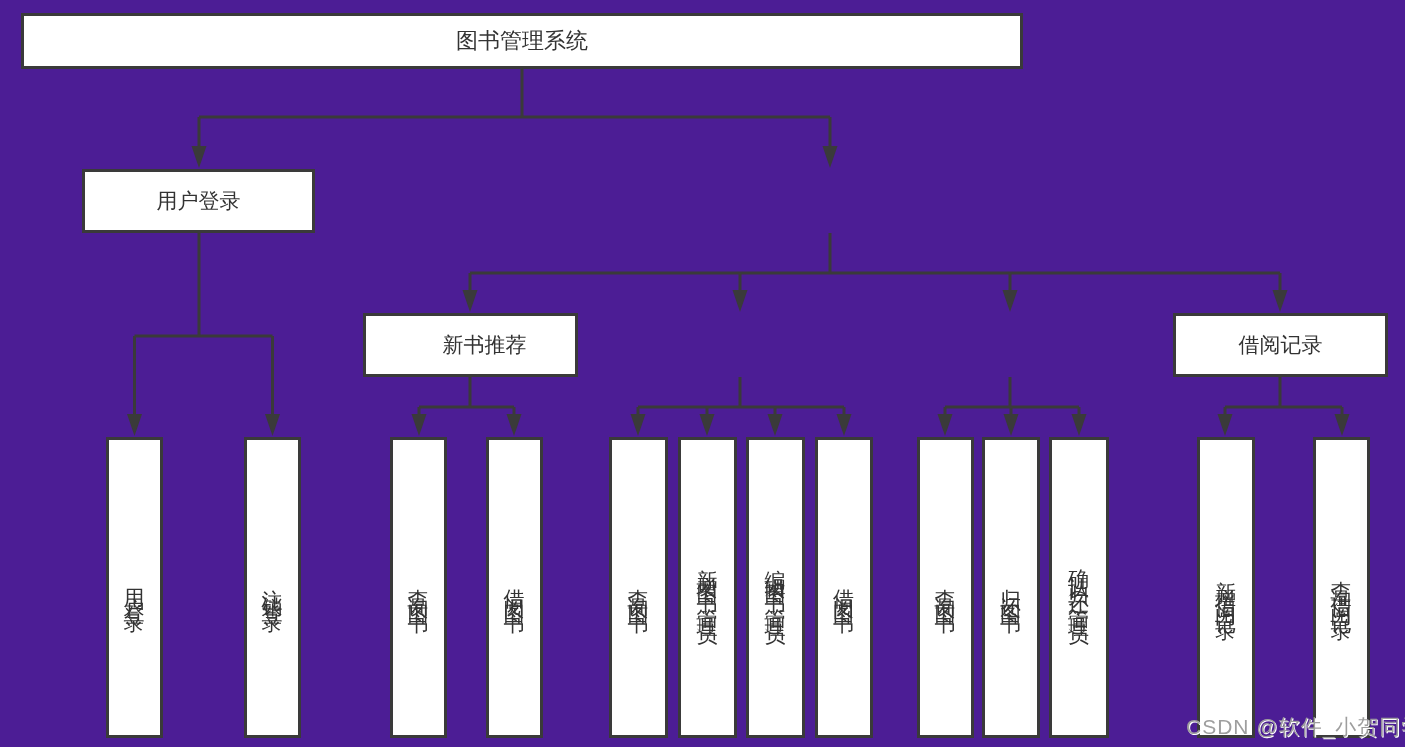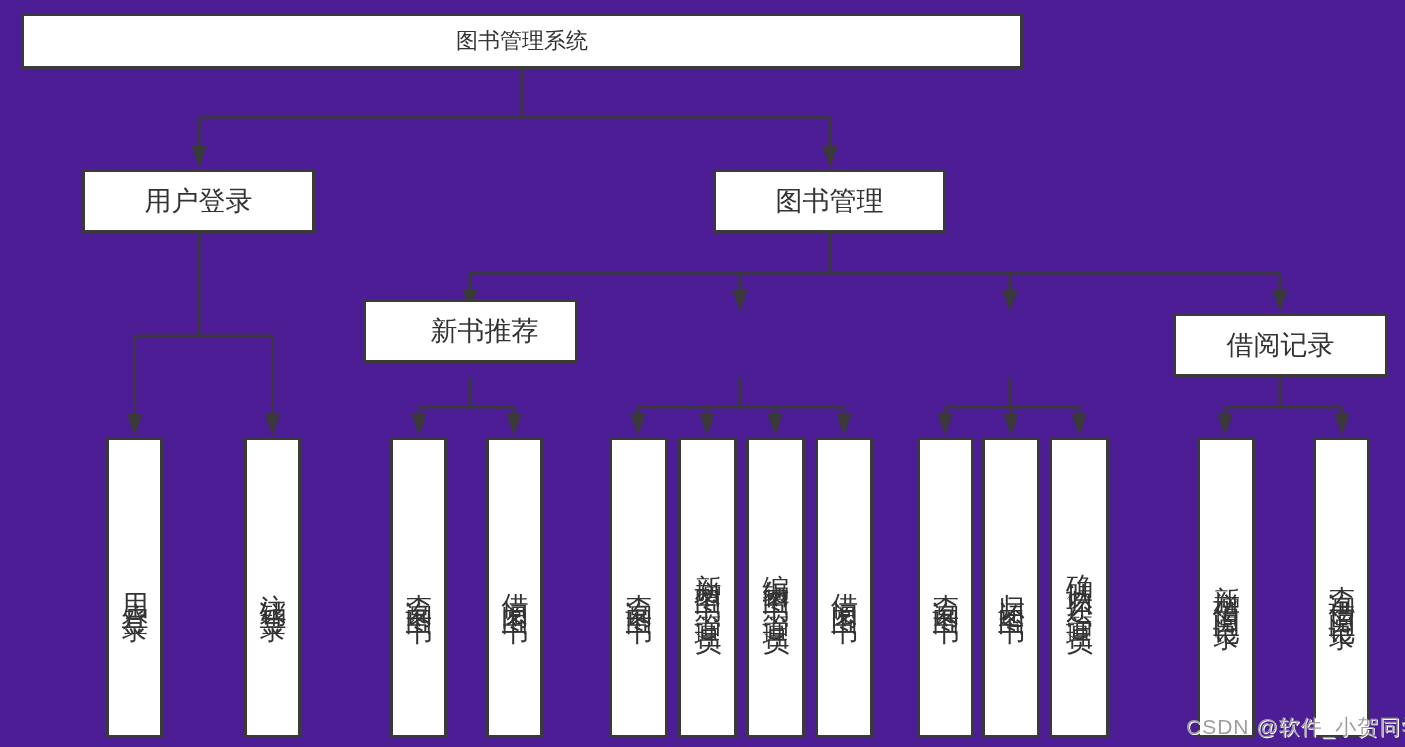--- a/index.html
+++ b/index.html
@@ -18,21 +18,21 @@
   }
   .node {
     position: absolute;
     box-sizing: border-box;
     border: 3px solid #3a3a3a;
     background: #ffffff;
     color: #333333;
     display: flex;
     align-items: center;
     justify-content: center;
-    font-size: 27px;
+    font-size: 21px;
     text-align: center;
     white-space: nowrap;
   }
   .node.root { font-size: 22px; }
   .vnode {
     writing-mode: vertical-rl;
     text-orientation: mixed;
     letter-spacing: 8px;
     line-height: 1;
     white-space: normal;
@@ -89,23 +89,22 @@
       <polygon points="1003.5,414 1018.5,414 1011,436"></polygon>
       <polygon points="1071.5,414 1086.5,414 1079,436"></polygon>
       <polygon points="1217.5,414 1232.5,414 1225,436"></polygon>
       <polygon points="1334.5,414 1349.5,414 1342,436"></polygon>
     </g>
   </svg>
 
   <div class="node root" style="left:21px; top:13px; width:1002px; height:56px;">图书管理系统</div>
 
   <div class="node" style="left:82px; top:169px; width:233px; height:64px;">用户登录</div>
-  <div class="node" style="left:713px; top:169px; width:233px; height:64px;">图书管理</div>
 
-  <div class="node" style="left:363px; top:299px; width:215px; height:64px;padding-left:28px;">新书推荐</div>
+  <div class="node" style="left:363px; top:313px; width:215px; height:64px;padding-left:28px;">新书推荐</div>
   <div class="node" style="left:1173px; top:313px; width:215px; height:64px;">借阅记录</div>
 
   <div class="node vnode" style="left:106px; top:437px; width:57px; height:301px;">用户登录</div>
   <div class="node vnode" style="left:244px; top:437px; width:57px; height:301px;">注销登录</div>
 
   <div class="node vnode" style="left:390px; top:437px; width:57px; height:301px;">查询图书</div>
   <div class="node vnode" style="left:486px; top:437px; width:57px; height:301px;">借阅图书</div>
 
   <div class="node vnode" style="left:609px; top:437px; width:59px; height:301px;">查询图书</div>
   <div class="node vnode" style="left:678px; top:437px; width:59px; height:301px;">新增图书（管理员）</div>

